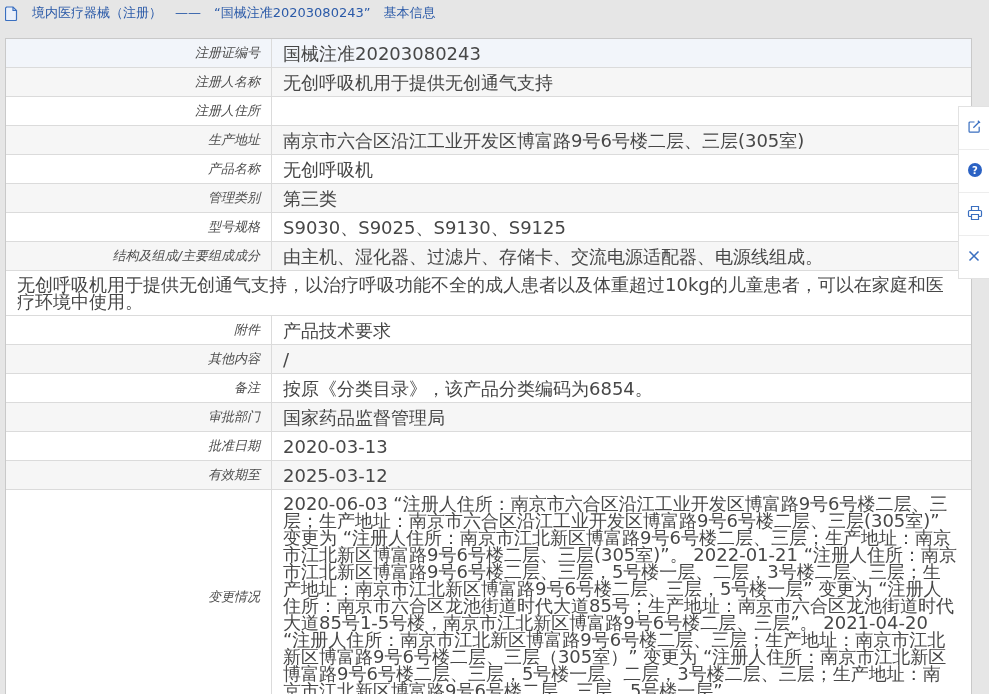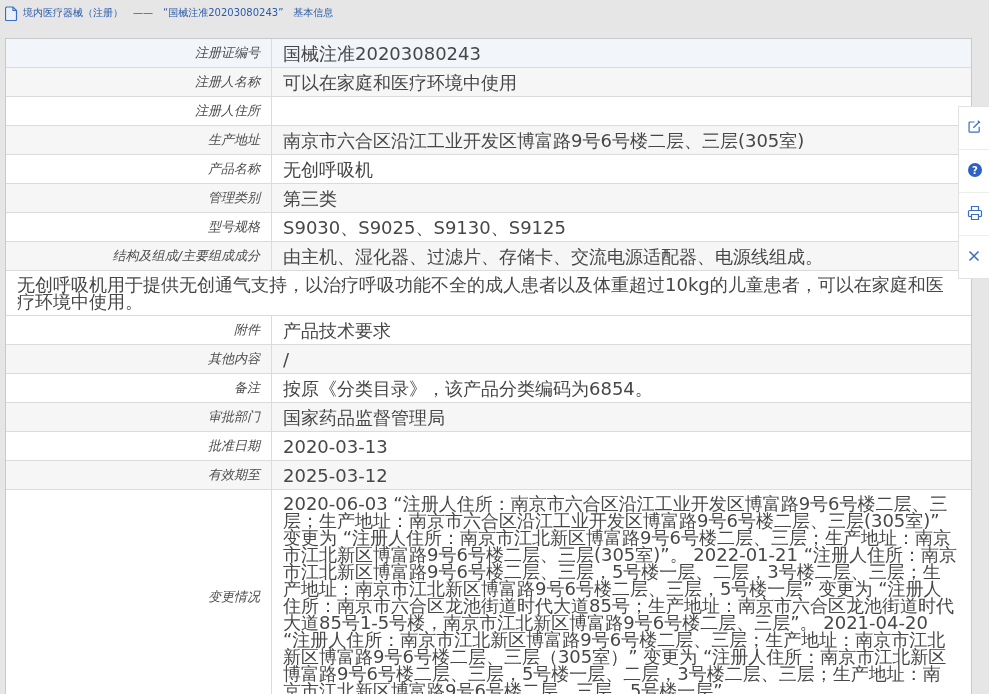--- a/index.html
+++ b/index.html
@@ -17,22 +17,22 @@
   }
   .topbar{
     height:26px;
     display:flex;
     align-items:center;
     padding-left:5px;
   }
   .doc-icon{width:13px;height:15px;flex:0 0 auto;margin-top:1px;}
   .page-title{
     color:var(--accent);
-    font-size:10px;
-    margin-left:5px;
+    font-size:13px;
+    margin-left:14px;
     white-space:nowrap;
   }
   .info-table{
     position:absolute;
     left:5px;top:38px;
     width:967px;
     background:#ffffff;
     border:1px solid #c9c9c9;
     box-sizing:border-box;
   }
@@ -113,21 +113,21 @@
   <span class="page-title">境内医疗器械（注册）　——　“国械注准20203080243”　基本信息</span>
 </div>
 
 <div class="info-table">
     <div class="row blue">
       <div class="label-cell">注册证编号</div>
       <div class="value-cell">国械注准20203080243</div>
     </div>
     <div class="row gray">
       <div class="label-cell">注册人名称</div>
-      <div class="value-cell">可以在家庭和医疗环境中使用</div>
+      <div class="value-cell">无创呼吸机用于提供无创通气支持</div>
     </div>
     <div class="row white">
       <div class="label-cell">注册人住所</div>
     </div>
     <div class="row gray">
       <div class="label-cell">生产地址</div>
       <div class="value-cell">南京市六合区沿江工业开发区博富路9号6号楼二层、三层(305室)</div>
     </div>
     <div class="row white">
       <div class="label-cell">产品名称</div>

